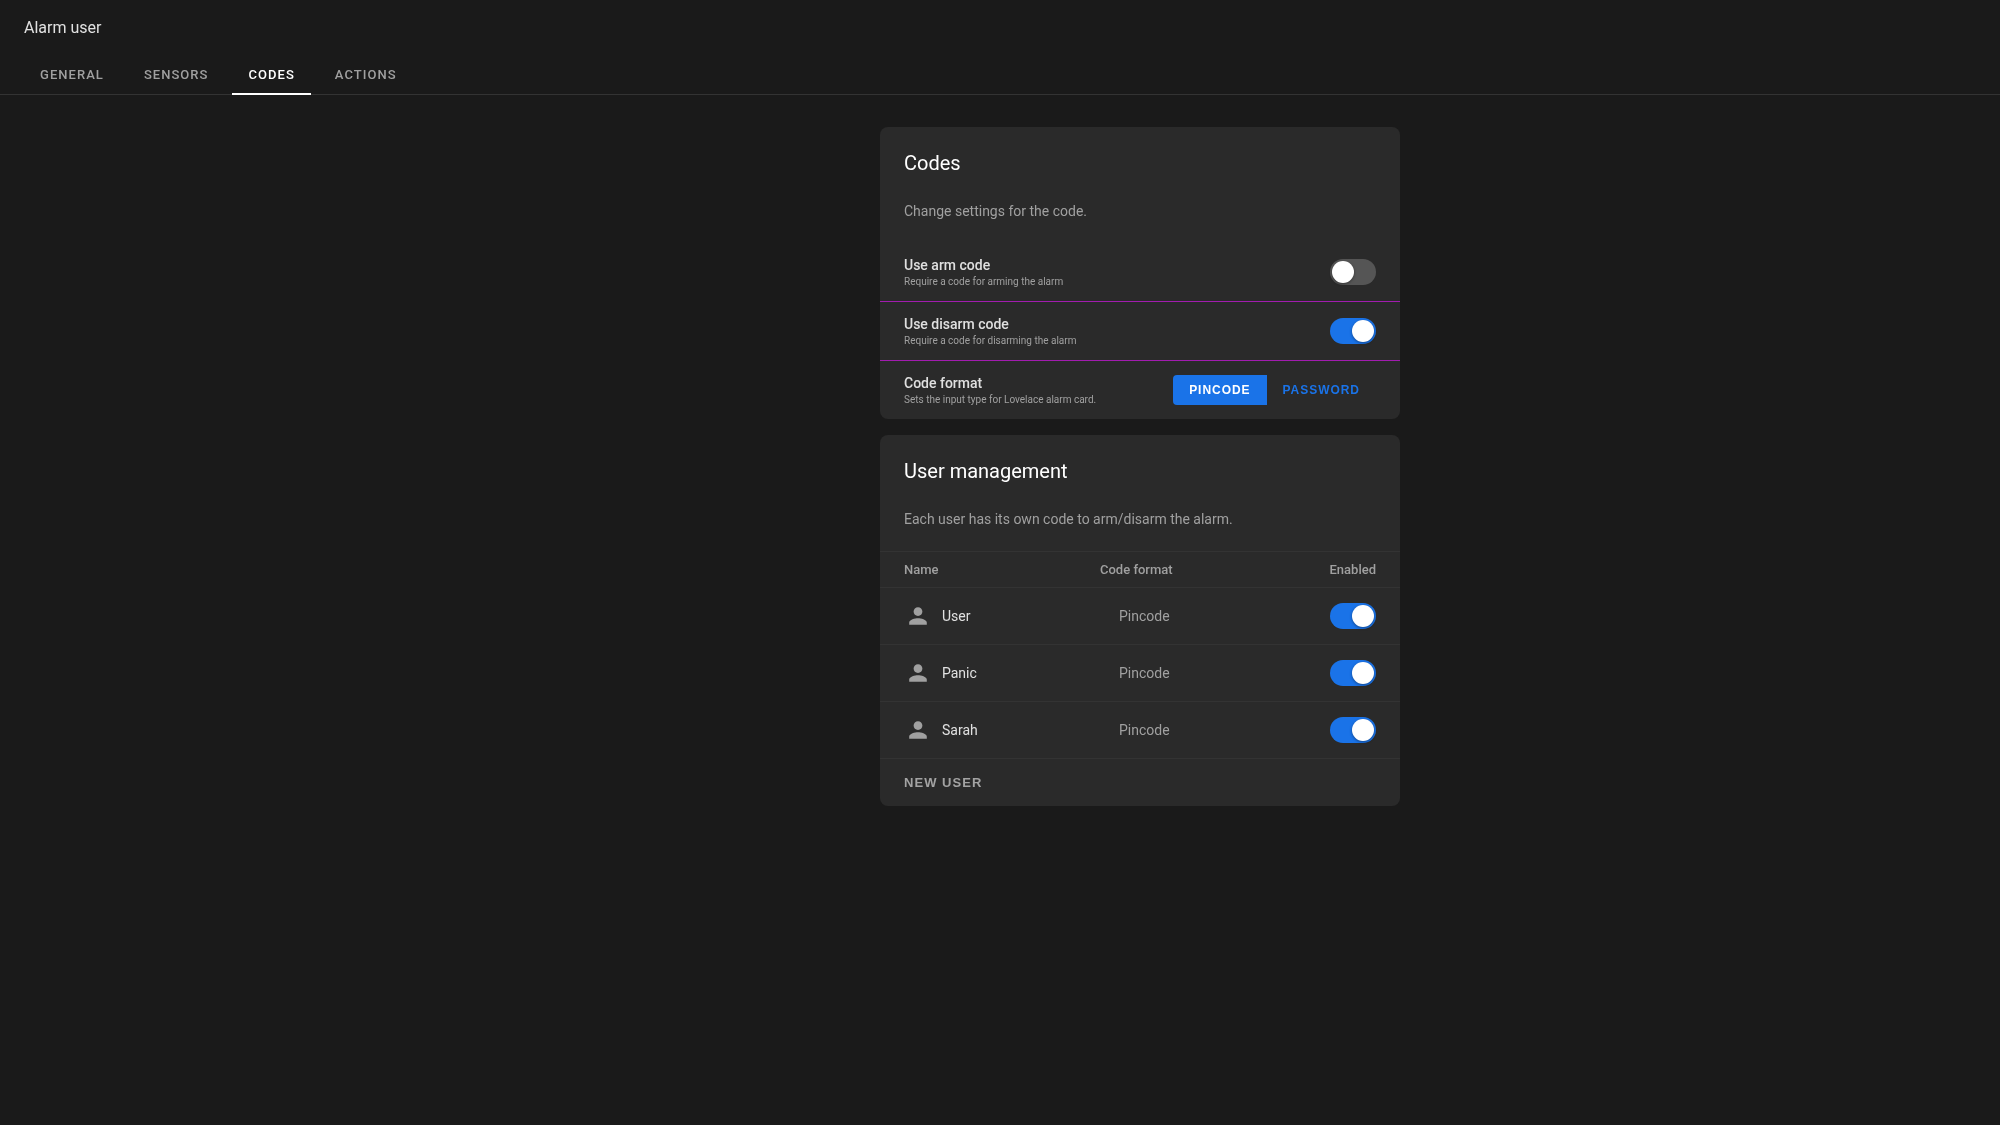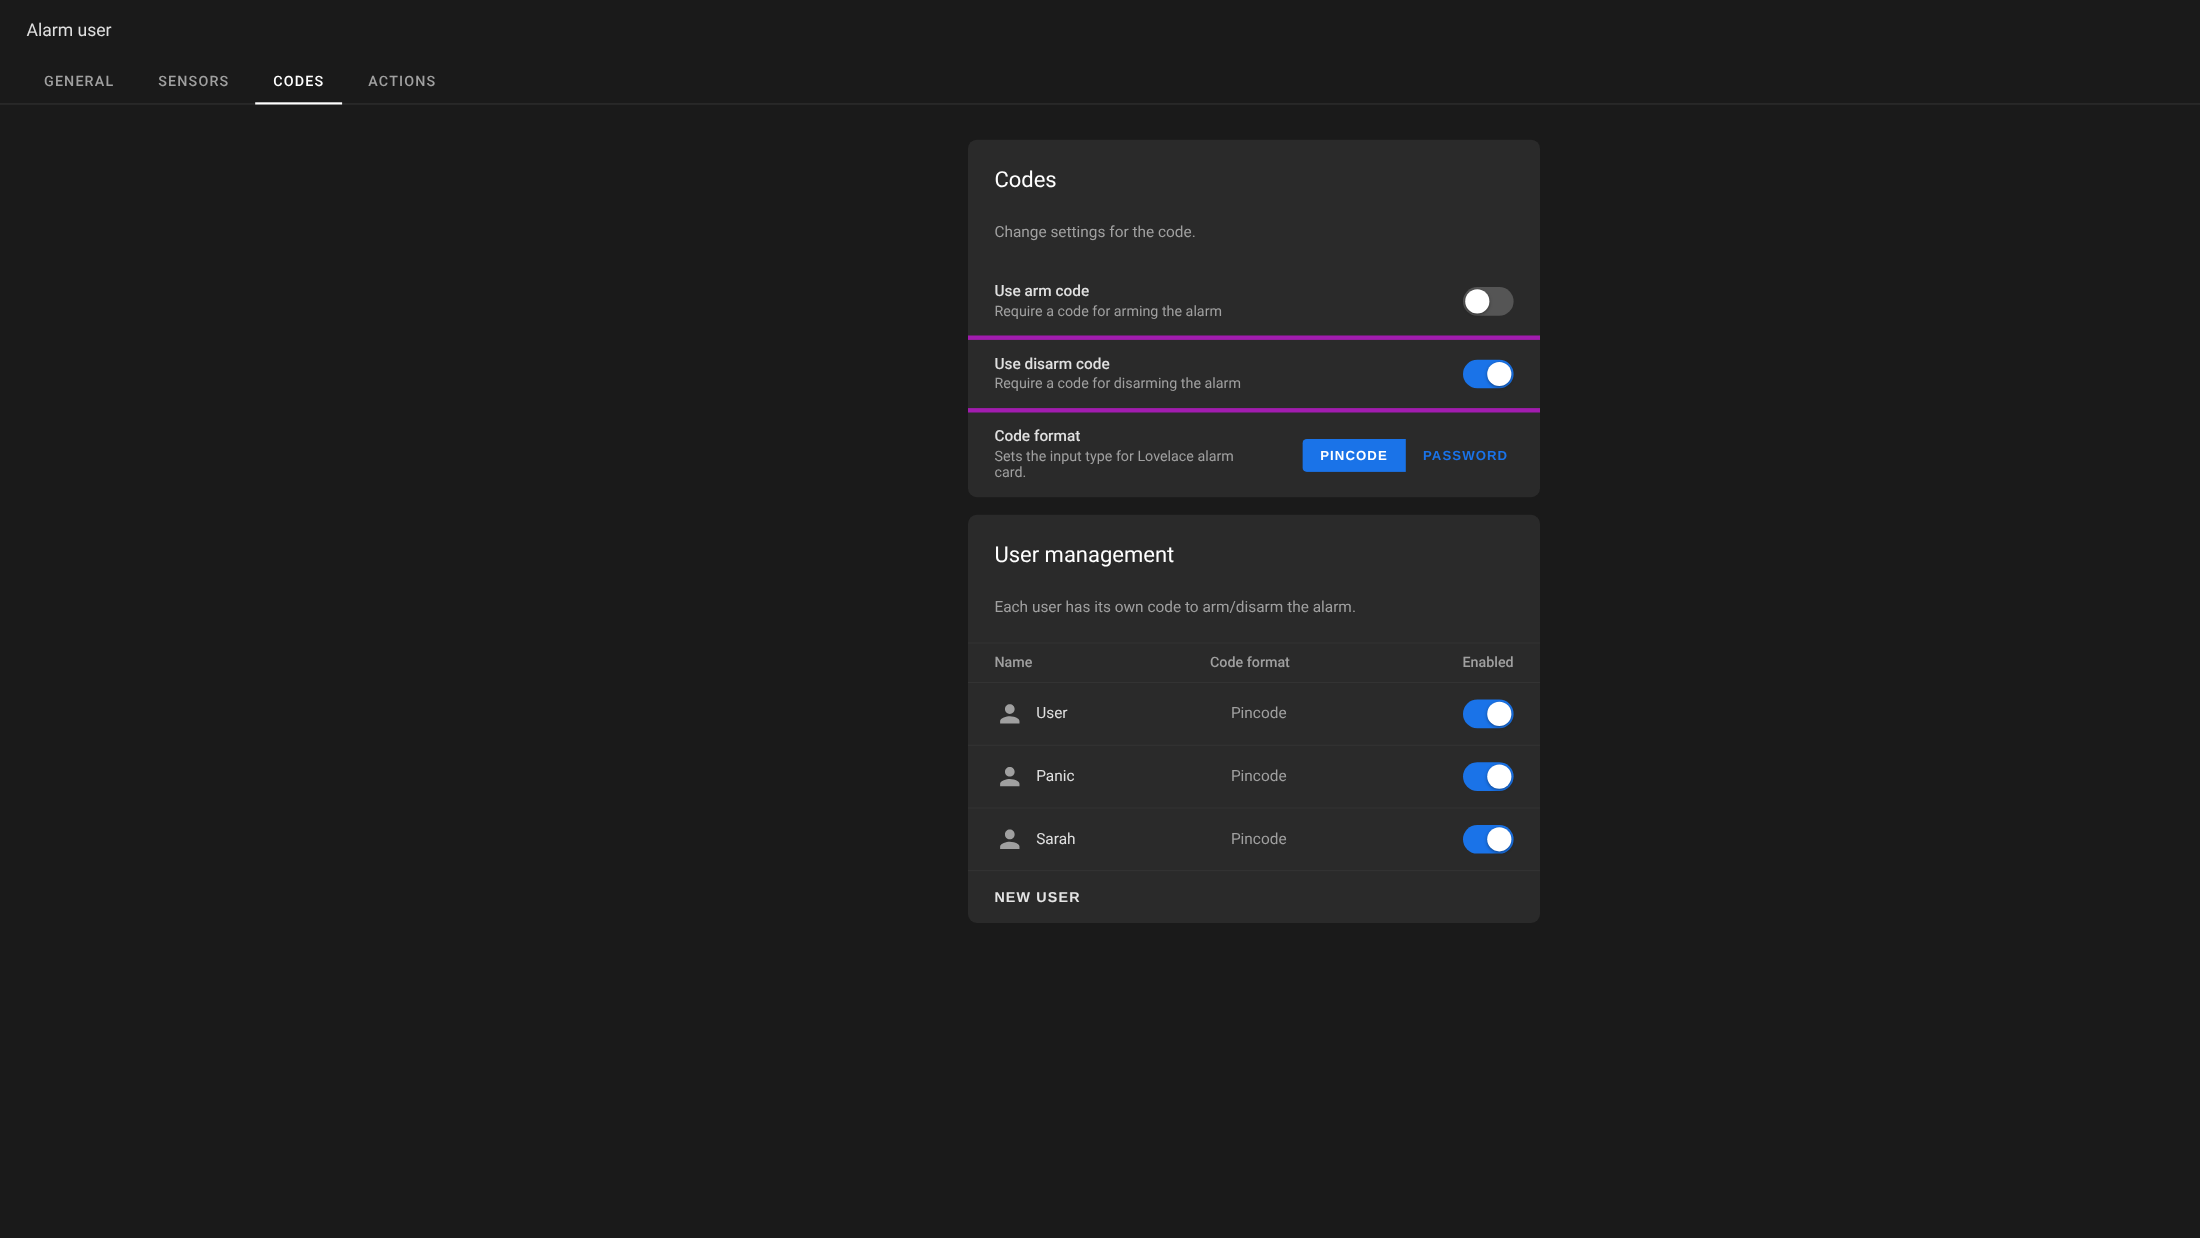--- a/index.html
+++ b/index.html
@@ -91,33 +91,33 @@
     }
 
     .setting-row {
       display: flex;
       align-items: center;
       justify-content: space-between;
       padding: 14px 24px;
     }
 
     .setting-row + .setting-row {
-      border-top: 4px solid #a21caf;
+      border-top: 1px solid #a21caf;
       gap: 44px;
     }
 
     .setting-text .setting-label {
       font-size: 14px;
       color: #e0e0e0;
       font-weight: 500;
       margin-bottom: 3px;
     }
 
     .setting-text .setting-desc {
-      font-size: 13px;
+      font-size: 10px;
       color: #a0a0a0;
     }
 
     
     .toggle {
       position: relative;
       display: inline-block;
       width: 46px;
       height: 26px;
       flex-shrink: 0;
@@ -273,21 +273,21 @@
       display: flex;
       justify-content: flex-end;
     }
 
     .new-user-btn {
       display: block;
       padding: 16px 24px;
       font-size: 13px;
       font-weight: 600;
       letter-spacing: 0.08em;
-      color: #e5e5e5;
+      color: #a3a3a3;
       text-transform: uppercase;
       cursor: pointer;
       background: none;
       border: none;
       text-align: right;
     }
   </style>
 </head>
 <body>
 

